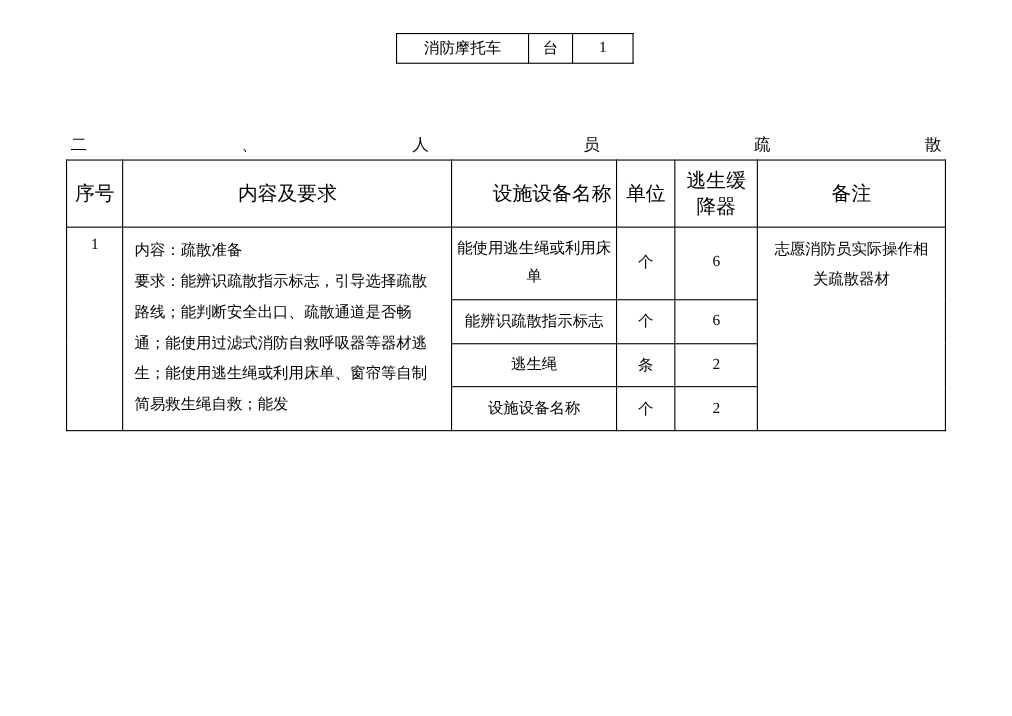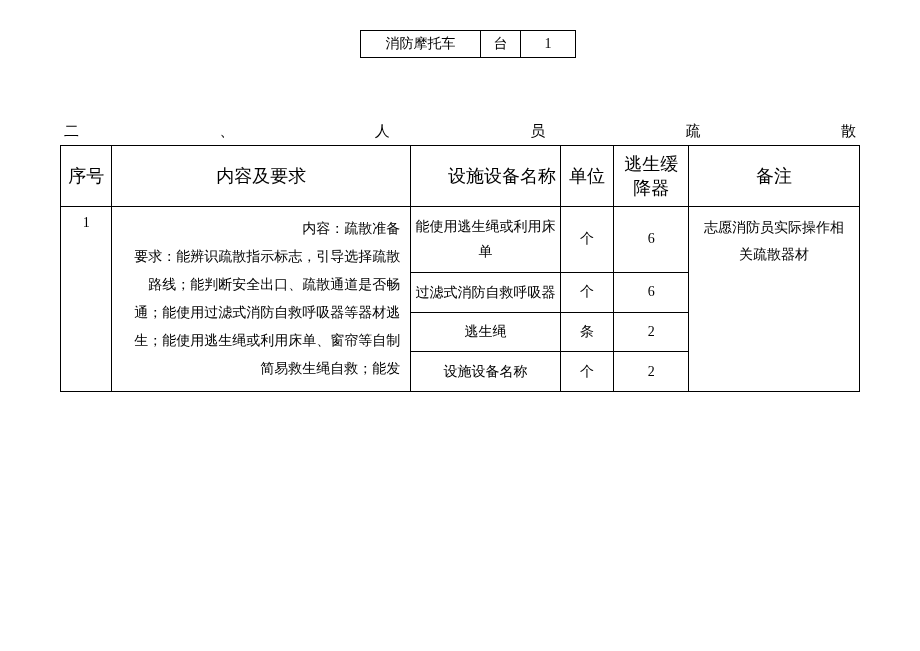--- a/index.html
+++ b/index.html
@@ -45,21 +45,21 @@
     
     .table2 { width: 100%; }
     .table2 th { padding: 6px 4px; font-size: 18px; }
     .table2 td { padding: 6px 4px; }
     .table2 .col-seq { width: 48px; }
     .table2 .col-content { width: 280px; margin-top: 24px; }
     .table2 .col-equip { width: 140px; text-align: right; }
     .table2 .col-unit { width: 50px; }
     .table2 .col-qty { width: 70px; }
     .table2 .col-note { width: 160px; }
-    .table2 td.content-cell { text-align: right; vertical-align: top; padding: 8px 10px; line-height: 2.0; }
+    .table2 td.content-cell { text-align: left; vertical-align: top; padding: 8px 10px; line-height: 2.0; }
     .table2 td.note-cell { text-align: center; vertical-align: top; padding: 8px 10px; line-height: 1.9; }
     .table2 td.seq-cell { vertical-align: top; padding-top: 8px; }
     .table2 td.equip-cell { line-height: 1.8; }
   </style>
 </head>
 <body>
 
 <div class="table1-wrap">
   <table class="table1">
     <tbody>
@@ -94,21 +94,21 @@
     </tr>
     <tr>
       <td rowspan="4" class="seq-cell">1</td>
       <td rowspan="4" class="content-cell">内容：疏散准备<br>要求：能辨识疏散指示标志，引导选择疏散路线；能判断安全出口、疏散通道是否畅通；能使用过滤式消防自救呼吸器等器材逃生；能使用逃生绳或利用床单、窗帘等自制简易救生绳自救；能发</td>
       <td class="equip-cell">能使用逃生绳或利用床单</td>
       <td>个</td>
       <td>6</td>
       <td rowspan="4" class="note-cell">志愿消防员实际操作相关疏散器材</td>
     </tr>
     <tr>
-      <td class="equip-cell">过滤式消防自救呼吸器</td>
+      <td class="equip-cell">能辨识疏散指示标志</td>
       <td>个</td>
       <td>6</td>
     </tr>
     <tr>
       <td class="equip-cell">逃生绳</td>
       <td>条</td>
       <td>2</td>
     </tr>
     <tr>
       <td class="equip-cell">设施设备名称</td>

